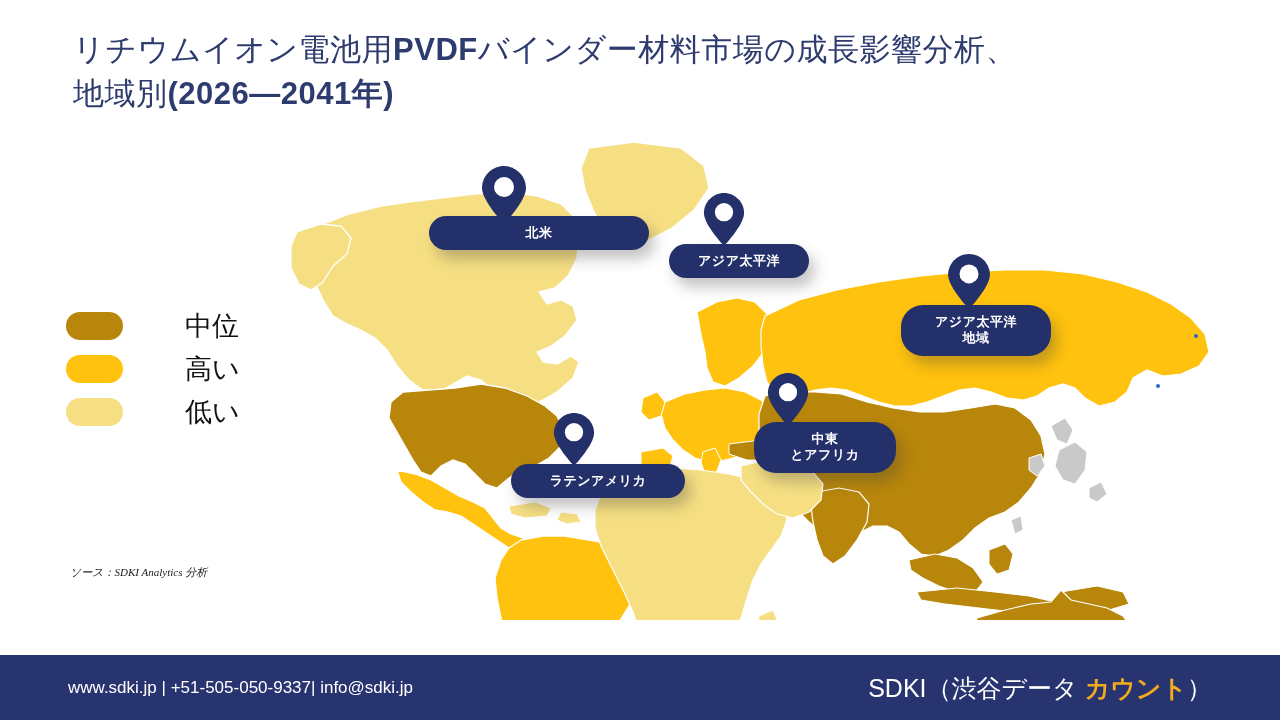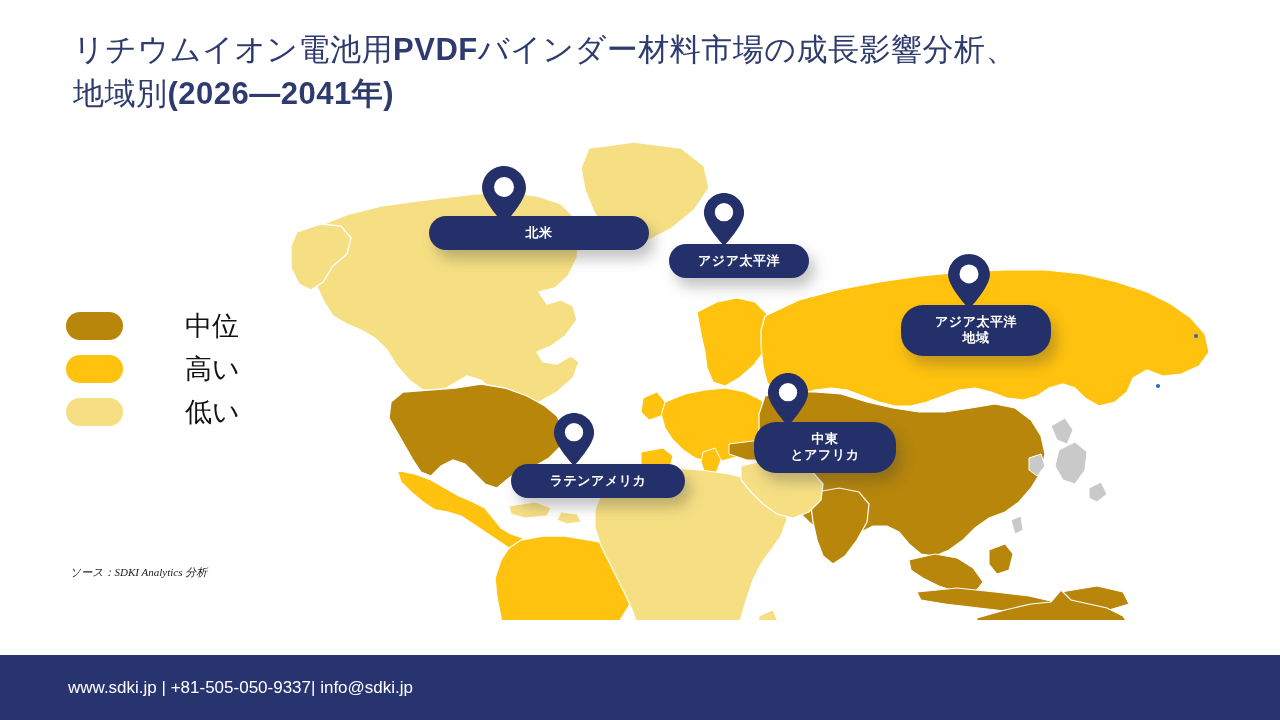--- a/index.html
+++ b/index.html
@@ -240,14 +240,15 @@
     <svg class="pin-marker" viewBox="0 0 46 60" style="top:0;left:42px;transform:none;width:42px;height:55px;">
       <path d="M23 1 C11 1 1 11 1 23 C1 36 23 59 23 59 C23 59 45 36 45 23 C45 11 35 1 23 1 Z" fill="#243069"></path>
       <circle cx="23" cy="22" r="10" fill="#ffffff"></circle>
     </svg>
     <div class="pin-label" style="left:0;top:52px;width:130px;">ラテンアメリカ</div>
   </div>
 
 </div>
 
 <div id="footer">
-  <div id="footer-contact">www.sdki.jp | +81-505-050-9337| info@sdki.jp</div>
+  <div id="footer-contact">www.sdki.jp | +51-505-050-9337| info@sdki.jp</div>
+  <div id="footer-brand"><span>SDKI（渋谷データ </span><span class="accent">カウント</span><span>）</span></div>
 </div>
 
 </body></html>

